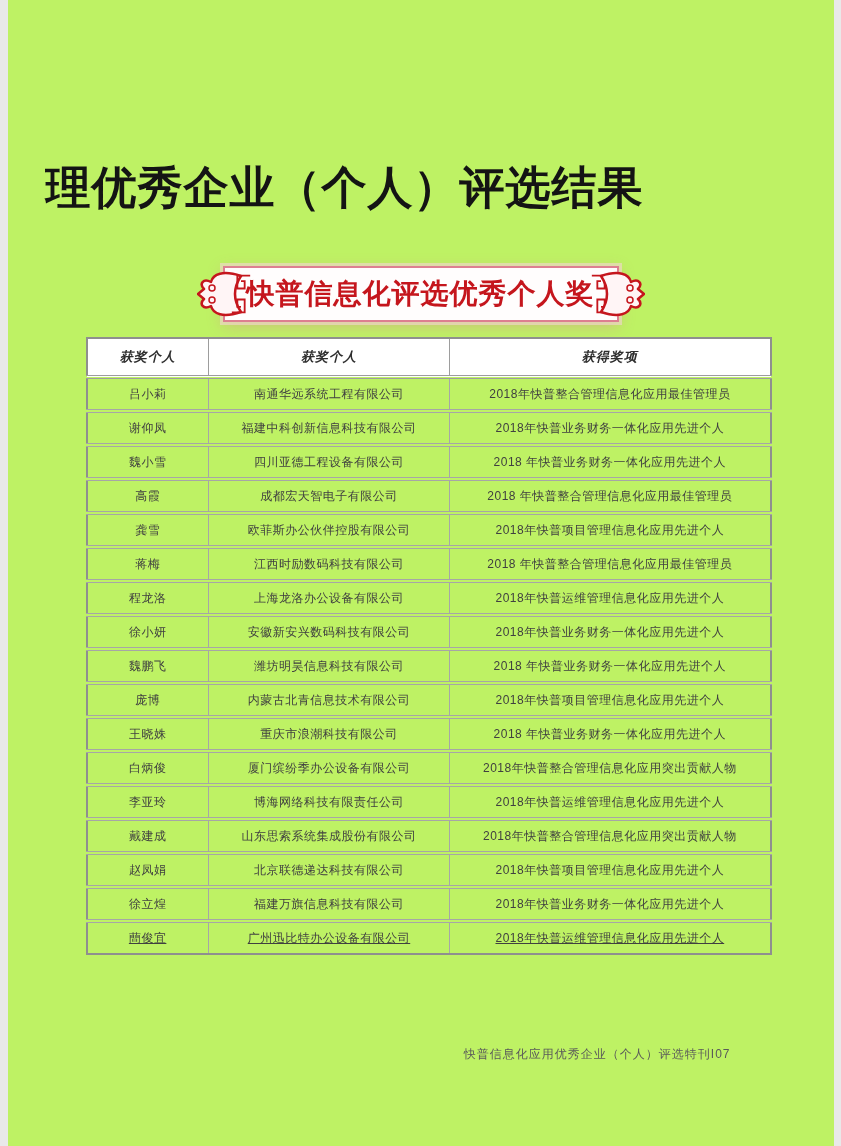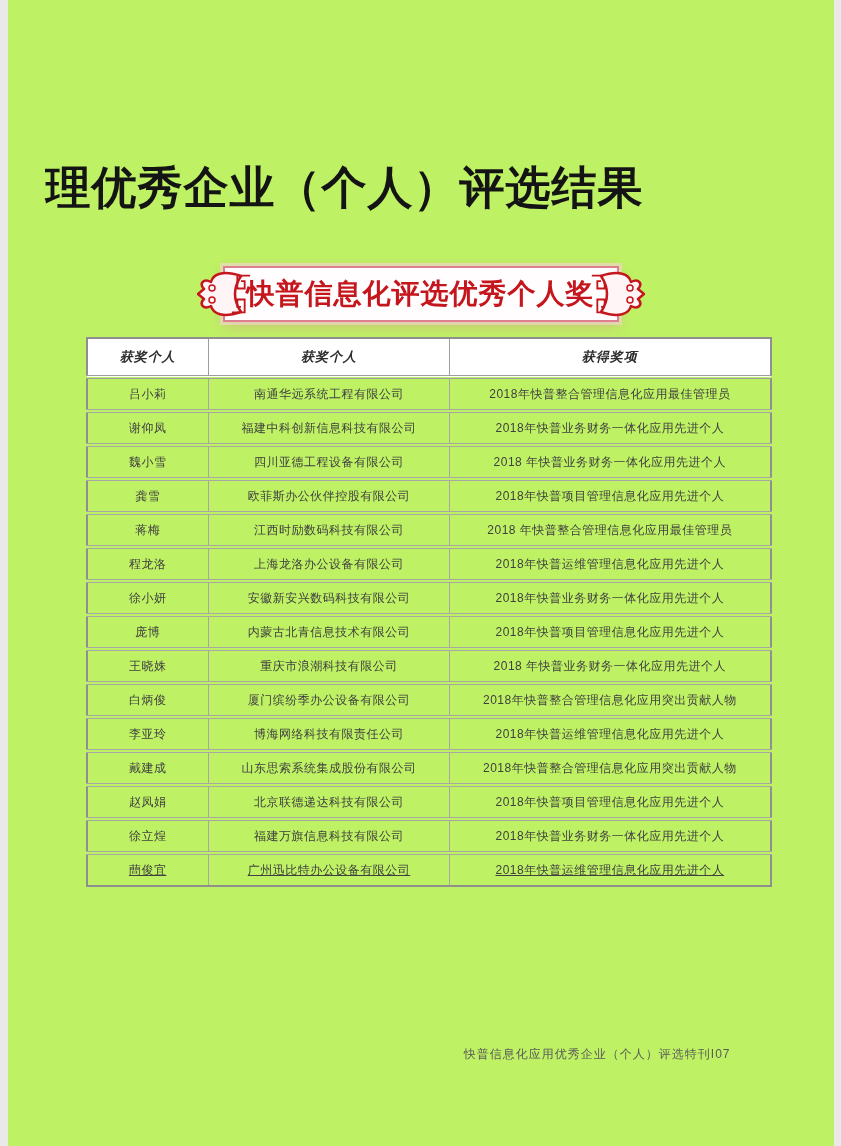--- a/index.html
+++ b/index.html
@@ -139,20 +139,25 @@
     <td>福建中科创新信息科技有限公司</td>
     <td>2018年快普业务财务一体化应用先进个人</td>
   </tr>
 
   <tr>
     <td>魏小雪</td>
     <td>四川亚德工程设备有限公司</td>
     <td>2018 年快普业务财务一体化应用先进个人</td>
   </tr>
 
+  <tr>
+    <td>高霞</td>
+    <td>成都宏天智电子有限公司</td>
+    <td>2018 年快普整合管理信息化应用最佳管理员</td>
+  </tr>
 
   <tr>
     <td>龚雪</td>
     <td>欧菲斯办公伙伴控股有限公司</td>
     <td>2018年快普项目管理信息化应用先进个人</td>
   </tr>
 
   <tr>
     <td>蒋梅</td>
     <td>江西时励数码科技有限公司</td>
@@ -166,20 +171,25 @@
   </tr>
 
   <tr>
     <td>徐小妍</td>
     <td>安徽新安兴数码科技有限公司</td>
     <td>2018年快普业务财务一体化应用先进个人</td>
   </tr>
 
 
 
+  <tr>
+    <td>魏鹏飞</td>
+    <td>潍坊明昊信息科技有限公司</td>
+    <td>2018 年快普业务财务一体化应用先进个人</td>
+  </tr>
 
   <tr>
     <td>庞博</td>
     <td>内蒙古北青信息技术有限公司</td>
     <td>2018年快普项目管理信息化应用先进个人</td>
   </tr>
 
   <tr>
     <td>王晓姝</td>
     <td>重庆市浪潮科技有限公司</td>

